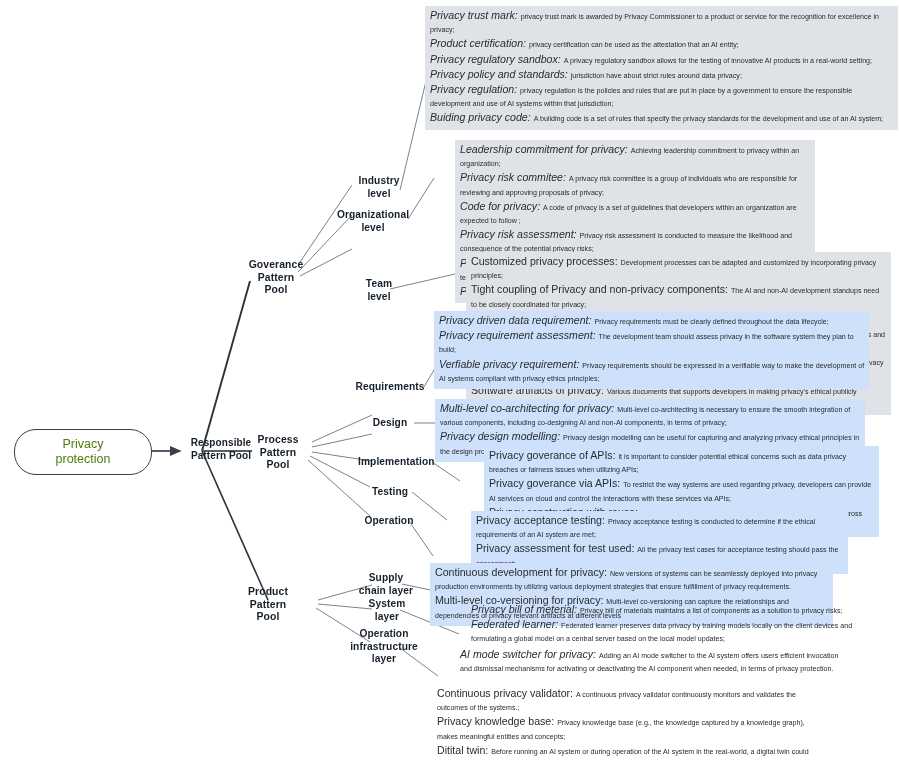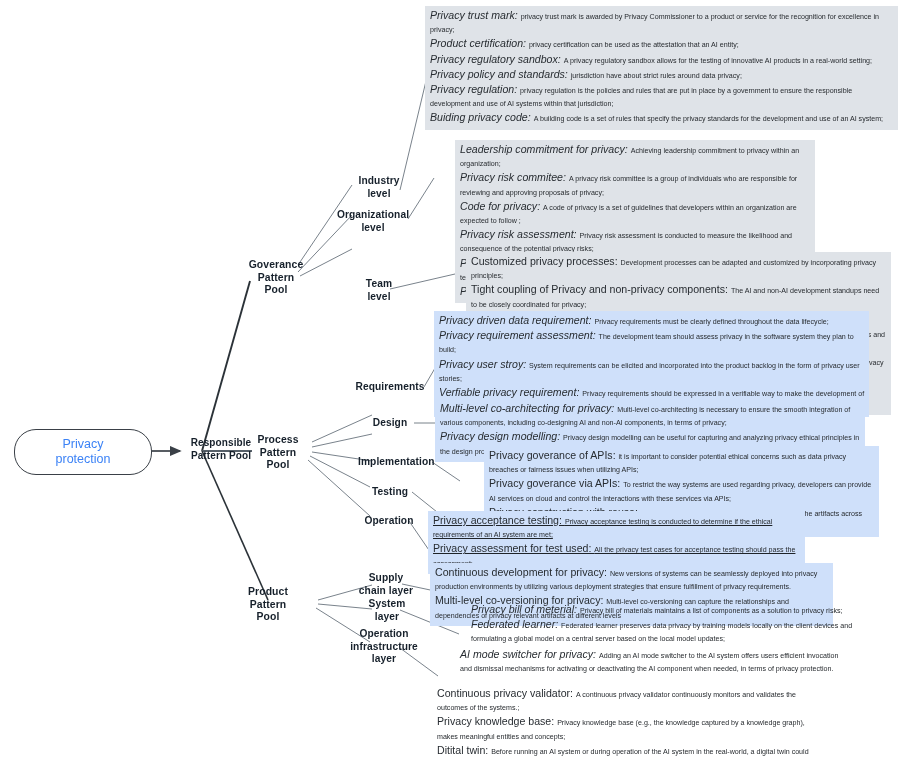--- a/index.html
+++ b/index.html
@@ -9,21 +9,21 @@
     color:#1f2429;
   }
   #canvas{position:absolute;inset:0;width:899px;height:760px;}
   #lines{position:absolute;left:0;top:0;width:899px;height:760px;pointer-events:none;}
 
   
   .root-node{
     position:absolute;left:14px;top:429px;width:136px;height:44px;
     border:1.3px solid #3a4047;border-radius:22px;background:#fff;
     display:flex;flex-direction:column;align-items:center;justify-content:center;
-    font-size:12.5px;line-height:15px;color:#3b82f6;text-align:center;
+    font-size:12.5px;line-height:15px;color:#4d7c0f;text-align:center;
   }
 
   
   .lbl{
     position:absolute;font-weight:bold;text-align:center;
     color:#16202b;line-height:12.6px;letter-spacing:.1px;
   }
   .lbl.l1{font-size:10px;}
   .lbl.l2{font-size:10.4px;}
   .lbl.l3{font-size:10.2px;}
@@ -181,33 +181,32 @@
       <p class="entry"><span class="ttl">Customized privacy processes: </span><span class="dsc">Development processes can be adapted and customized by incorporating privacy principles;</span></p>
       <p class="entry"><span class="ttl">Tight coupling of Privacy and non-privacy components: </span><span class="dsc">The AI and non-AI development standups need to be closely coordinated for privacy;</span></p>
       <p class="entry"><span class="ttl">Diverse team of privacy: </span><span class="dsc">Building a diverse project team can effectively eliminate bias of privacy;</span></p>
       <p class="entry"><span class="ttl">Continuous documentation of privacy: </span><span class="dsc">Continuous documentation is important to track development activities and ensure for privacy;</span></p>
       <p class="entry"><span class="ttl">Privacy mode and effect analysis: </span><span class="dsc">A bottom-up risk assessment method that is used to identify and analyse privacy risks;</span></p>
       <p class="entry"><span class="ttl">Software artifacts of privacy: </span><span class="dsc">Various documents that supports developers in making privacy's ethical publicly verifiable.</span></p>
     </div>
   <div class="blk blue" style="left:434px;top:311px;width:435px;">
       <p class="entry"><span class="ttl ital">Privacy driven data requirement: </span><span class="dsc">Privacy requirements must be clearly defined throughout the data lifecycle;</span></p>
       <p class="entry"><span class="ttl ital">Privacy requirement assessment: </span><span class="dsc">The development team should assess privacy in the software system they plan to build;</span></p>
-      <p class="entry"><span class="ttl ital">Privacy user stroy: </span><span class="dsc">System requirements can be elicited and incorporated into the product backlog in the form of privacy user stories;</span></p>
       <p class="entry"><span class="ttl ital">Verfiable privacy requirement: </span><span class="dsc">Privacy requirements should be expressed in a verifiable way to make the development of AI systems compliant with privacy ethics principles;</span></p>
     </div>
   <div class="blk blue" style="left:435px;top:399px;width:430px;">
       <p class="entry"><span class="ttl ital">Multi-level co-architecting for privacy: </span><span class="dsc">Multi-level co-architecting is necessary to ensure the smooth integration of various components, including co-designing AI and non-AI components, in terms of privacy;</span></p>
       <p class="entry"><span class="ttl ital">Privacy design modelling: </span><span class="dsc">Privacy design modelling can be useful for capturing and analyzing privacy ethical principles in the design process;</span></p>
     </div>
   <div class="blk blue" style="left:484px;top:446px;width:395px;">
       <p class="entry"><span class="ttl">Privacy goverance of APIs: </span><span class="dsc">it is important to consider potential ethical concerns such as data privacy breaches or fairness issues when utilizing APIs;</span></p>
       <p class="entry"><span class="ttl">Privacy goverance via APIs: </span><span class="dsc">To restrict the way systems are used regarding privacy, developers can provide AI services on cloud and control the interactions with these services via APIs;</span></p>
       <p class="entry"><span class="ttl">Privacy construction with reuse: </span><span class="dsc">It is highly desirable and valuable to ethically reuse the artifacts across different applications to ensure privacy;</span></p>
     </div>
-  <div class="blk blue" style="left:428px;top:511px;width:377px;text-decoration:underline;">
+  <div class="blk blue" style="left:471px;top:511px;width:377px;">
       <p class="entry"><span class="ttl">Privacy acceptance testing: </span><span class="dsc">Privacy acceptance testing is conducted to determine if the ethical requirements of an AI system are met;</span></p>
       <p class="entry"><span class="ttl">Privacy assessment for test used: </span><span class="dsc">All the privacy test cases for acceptance testing should pass the assessment;</span></p>
     </div>
   <div class="blk blue" style="left:430px;top:563px;width:403px;">
       <p class="entry"><span class="ttl">Continuous development for privacy: </span><span class="dsc">New versions of systems can be seamlessly deployed into privacy production environments by utilizing various deployment strategies that ensure fulfillment of privacy requirements.</span></p>
       <p class="entry"><span class="ttl">Multi-level co-versioning for privacy: </span><span class="dsc">Multi-level co-versioning can capture the relationships and dependencies of privacy relevant artifacts at different levels</span></p>
     </div>
   <div class="blk plain" style="left:466px;top:600px;width:424px;">
       <p class="entry"><span class="ttl ital">Privacy bill of meterial: </span><span class="dsc">Privacy bill of materials maintains a list of components as a solution to privacy risks;</span></p>
       <p class="entry"><span class="ttl ital">Federated learner: </span><span class="dsc">Federated learner preserves data privacy by training models locally on the client devices and formulating a global model on a central server based on the local model updates;</span></p>

